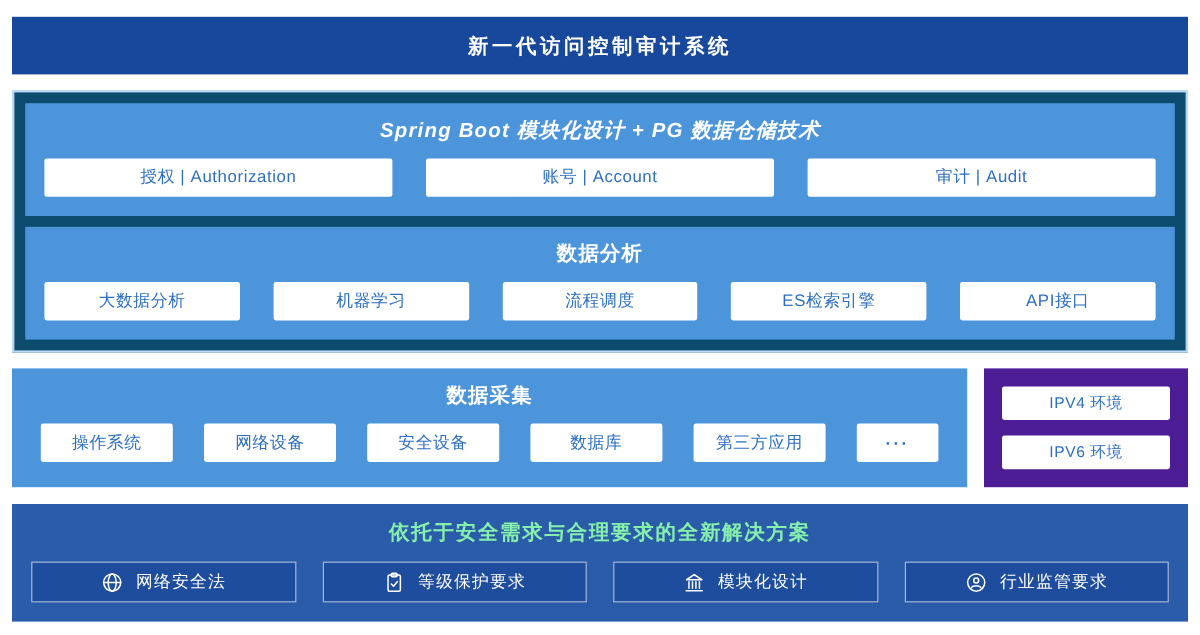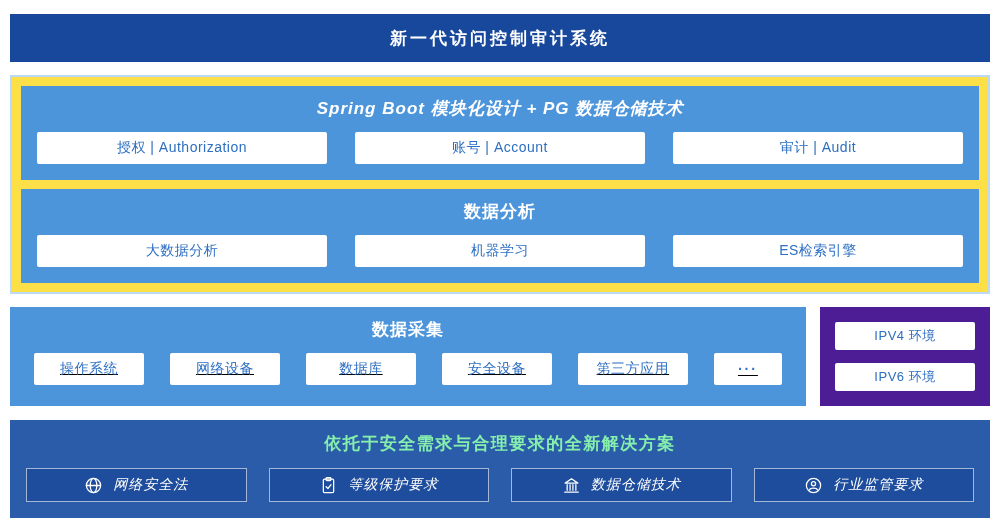--- a/index.html
+++ b/index.html
@@ -20,21 +20,21 @@
     height: 48px;
     background: #17489B;
     display: flex; align-items: center; justify-content: center;
     color: #ffffff; font-size: 17px; font-weight: bold; letter-spacing: 3px;
     margin-bottom: 13px;
   }
 
   
   .platform {
     border: 2px solid #B9D9F4;
-    background: #fde047;
+    background: #0c4a6e;
     padding: 9px;
     display: flex; flex-direction: column; gap: 9px;
     margin-bottom: 13px;
   }
   .band {
     background: #4D95DB;
     padding: 12px 16px 16px 16px;
   }
   .band-title {
     text-align: center; color: #ffffff; font-weight: bold;
@@ -49,21 +49,21 @@
     color: #2D6FC2; font-size: 14px; letter-spacing: 0.5px;
   }
 
   
   .collect-row { display: flex; gap: 14px; margin-bottom: 14px; }
   .collect-main {
     flex: 1;
     background: #4D95DB;
     padding: 12px 24px 21px 24px;
   }
-  .collect-main .module-row { gap: 26px; text-decoration: underline; }
+  .collect-main .module-row { gap: 26px; }
   .module-box.narrow { flex: 0.62; font-weight: bold; letter-spacing: 2px; }
   .env-box {
     width: 170px;
     background: #4c1d95;
     padding: 14px 15px;
     display: flex; flex-direction: column; justify-content: center; gap: 13px;
   }
   .env-item {
     height: 28px; background: #ffffff; border-radius: 2px;
     display: flex; align-items: center; justify-content: center;
@@ -73,21 +73,21 @@
   
   .solution {
     background: #2A5CA9;
     padding: 13px 16px 16px 16px;
   }
   .solution-title {
     text-align: center; color: #86efac; font-weight: bold;
     font-size: 17px; letter-spacing: 1.5px; line-height: 22px;
     margin-bottom: 13px;
   }
-  .solution-row { display: flex; gap: 22px; font-style: italic; }
+  .solution-row { display: flex; gap: 22px; }
   .solution-item {
     flex: 1; height: 34px;
     background: #1D4D9C;
     border: 1px solid rgba(255,255,255,0.6);
     display: flex; align-items: center; justify-content: center; gap: 10px;
     color: #ffffff; font-size: 14px; letter-spacing: 1px;
   }
   .solution-item .icon { width: 19px; height: 19px; display: inline-flex; }
   .solution-item .icon svg { width: 100%; height: 100%; stroke: #ffffff; fill: none; stroke-width: 1.6; stroke-linecap: round; stroke-linejoin: round; }
 </style>
@@ -109,35 +109,37 @@
         <div class="module-box">账号 | Account</div>
         <div class="module-box">审计 | Audit</div>
       </div>
     </div>
 
     <div class="band">
       <div class="band-title">数据分析</div>
       <div class="module-row">
         <div class="module-box">大数据分析</div>
         <div class="module-box">机器学习</div>
+        <div class="module-box">流程调度</div>
         <div class="module-box">ES检索引擎</div>
+        <div class="module-box">API接口</div>
       </div>
     </div>
 
   </div>
 
   <div class="collect-row">
 
     <div class="collect-main">
       <div class="band-title">数据采集</div>
       <div class="module-row">
         <div class="module-box">操作系统</div>
         <div class="module-box">网络设备</div>
+        <div class="module-box">安全设备</div>
         <div class="module-box">数据库</div>
-        <div class="module-box">安全设备</div>
         <div class="module-box">第三方应用</div>
         <div class="module-box narrow">···</div>
       </div>
     </div>
 
     <div class="env-box">
       <div class="env-item">IPV4 环境</div>
       <div class="env-item">IPV6 环境</div>
     </div>
 
@@ -173,21 +175,21 @@
         <span class="icon">
           <svg viewBox="0 0 24 24">
             <path d="M4 9 L12 3.5 L20 9 Z"></path>
             <line x1="6.5" y1="11" x2="6.5" y2="18"></line>
             <line x1="10.2" y1="11" x2="10.2" y2="18"></line>
             <line x1="13.8" y1="11" x2="13.8" y2="18"></line>
             <line x1="17.5" y1="11" x2="17.5" y2="18"></line>
             <line x1="3.5" y1="20.5" x2="20.5" y2="20.5"></line>
           </svg>
         </span>
-        <span>数据仓储技术</span>
+        <span>模块化设计</span>
       </div>
 
       <div class="solution-item">
         <span class="icon">
           <svg viewBox="0 0 24 24">
             <circle cx="12" cy="12" r="9"></circle>
             <circle cx="12" cy="9.8" r="2.6"></circle>
             <path d="M7 17.5 C8 14.5 16 14.5 17 17.5"></path>
           </svg>
         </span>

